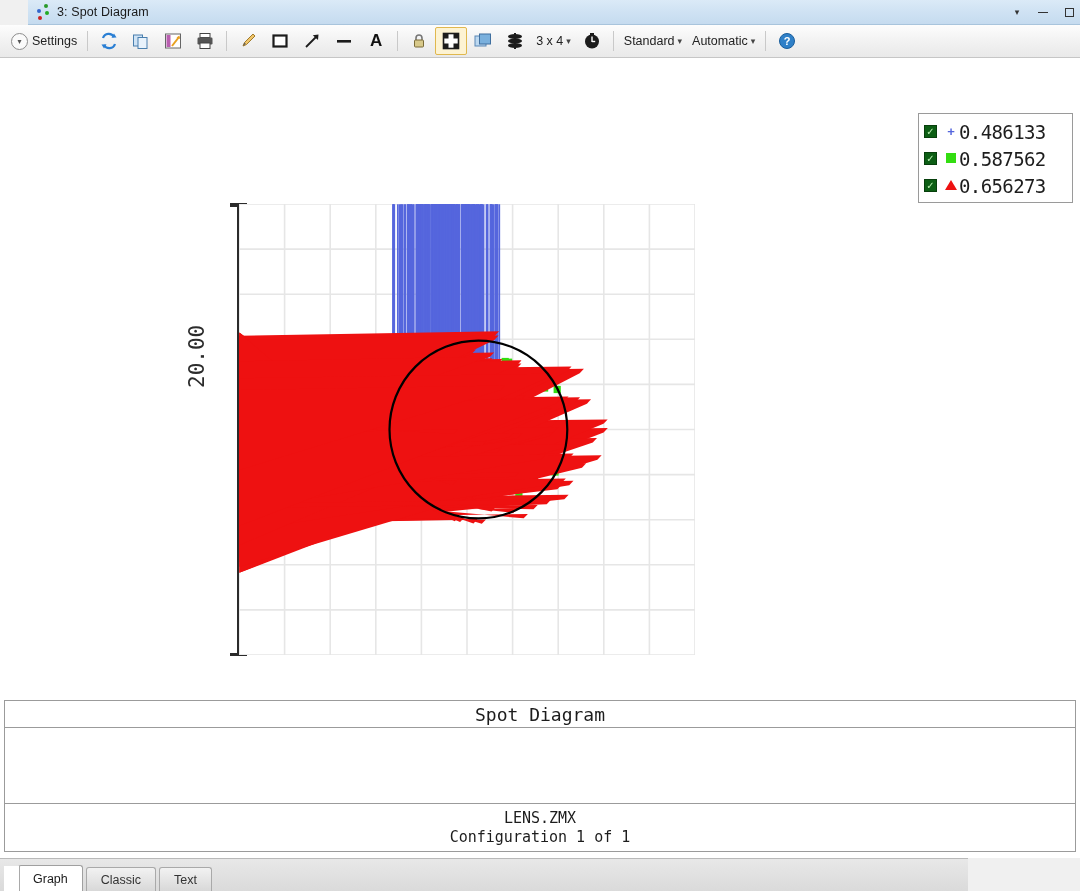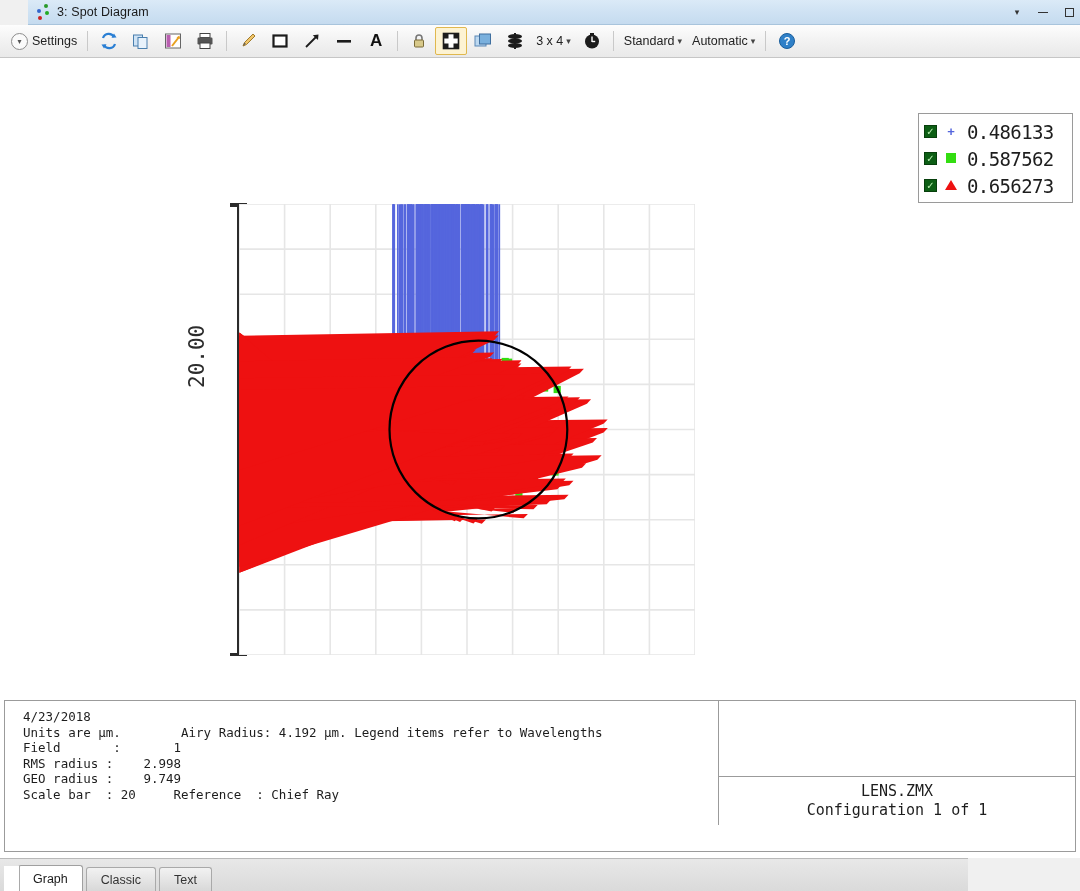--- a/index.html
+++ b/index.html
@@ -94,21 +94,21 @@
   }
   .lg-sym { width: 16px; text-align: center; font-size: 13px; line-height: 1; }
   .lg-sym.blue { color: #5566dd; font-weight: bold; }
   .lg-sq { width: 10px; height: 10px; background: #33dd11; display:inline-block; }
   .lg-tri {
     width:0;height:0;border-left:6px solid transparent;border-right:6px solid transparent;
     border-bottom:10px solid #ee1111; display:inline-block;
   }
   .lg-label {
     font-family: "DejaVu Sans Mono", monospace;
-    font-size: 19px; color: #1d1d1d; letter-spacing: -0.6px; margin-left: 8px;
+    font-size: 19px; color: #1d1d1d; letter-spacing: -0.6px;
   }
 
   
   .plot-title {
     position: absolute; left: 235px; top: 107px; width: 465px;
     text-align: center;
     font-family: "DejaVu Sans Mono", monospace;
     font-size: 21px; color: #2b2b2b;
   }
   .plot-footer {
@@ -1135,27 +1135,22 @@
           </g>
           <circle cx="239.4" cy="225.5" r="88.9" fill="none" stroke="#000000" stroke-width="2.2"></circle>
         </svg>
     </div>
 
 
     <div class="surface-caption">Surface IMA: Retina</div>
   </div>
 
   <div class="infopanel">
+    <div class="ip-header">Spot Diagram</div>
     <div class="ip-body">
-      <div class="ip-left"><span>4/23/2018</span>
-<span>Units are µm.        Airy Radius: 4.192 µm. Legend items refer to Wavelengths</span>
-<span>Field       :       1</span>
-<span>RMS radius :    2.998</span>
-<span>GEO radius :    9.749</span>
-<span>Scale bar  : 20     Reference  : Chief Ray</span></div>
       <div class="ip-right">
         <div class="ip-right-top"></div>
         <div class="ip-right-bot">
           <span>LENS.ZMX</span>
           <span>Configuration 1 of 1</span>
         </div>
       </div>
     </div>
   </div>
 

